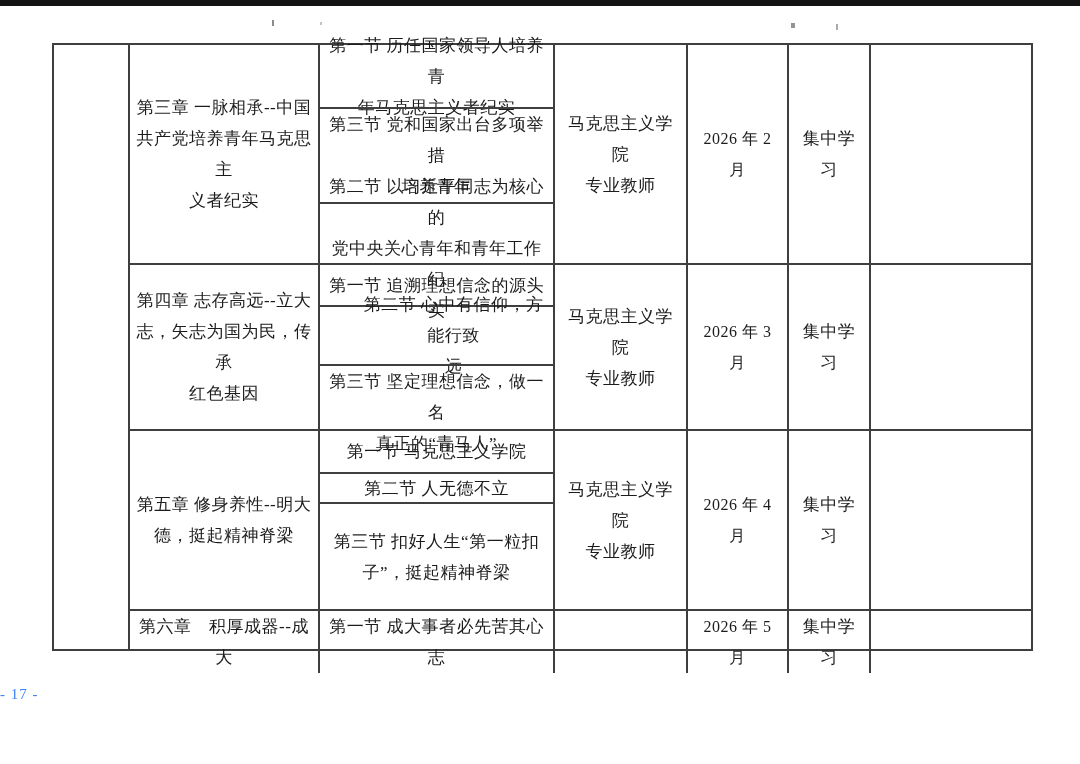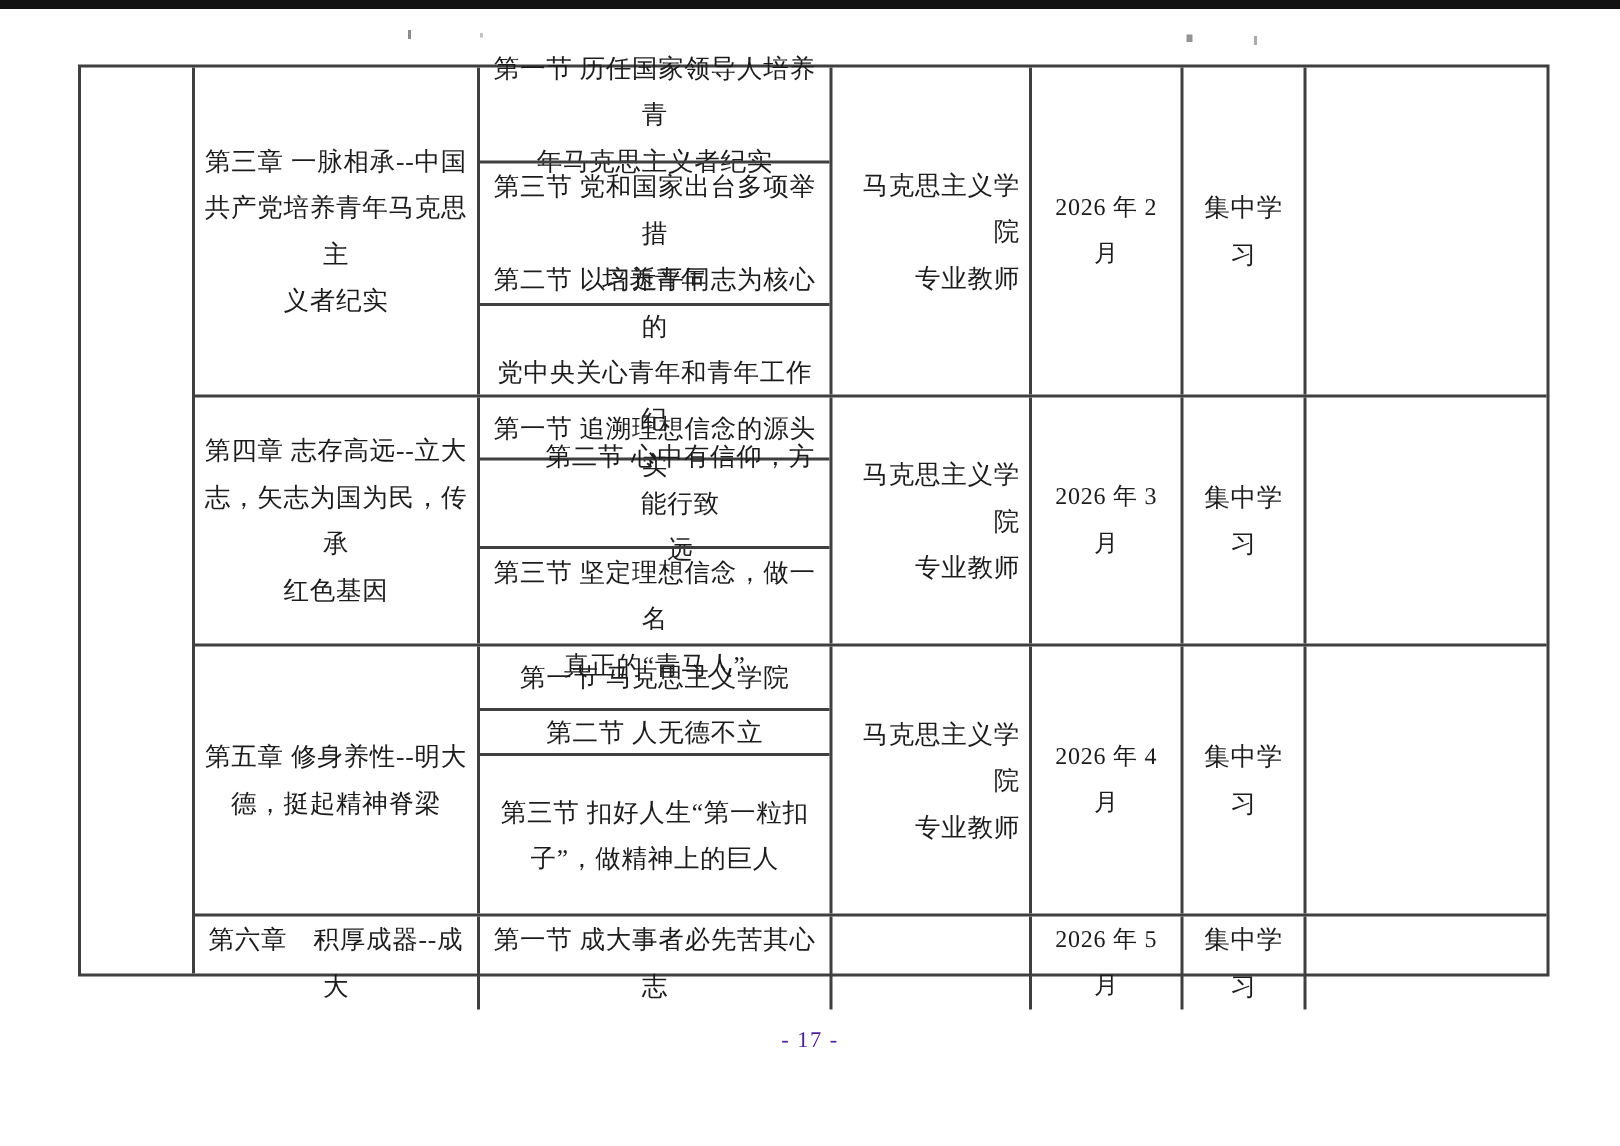--- a/index.html
+++ b/index.html
@@ -68,31 +68,30 @@
   .a2{height:90px;flex:0 0 90px;}
   .a3{flex:1;}
   .b1{height:40px;flex:0 0 40px;}
   .b2{height:59px;flex:0 0 59px;padding-left:40px;}
   .b3{flex:1;}
   .c1{height:41px;flex:0 0 41px;}
   .c2{height:30px;flex:0 0 30px;}
   .c3{flex:1;}
   .d1{flex:1;}
 
-  .instructor{width:133px;flex:0 0 133px;border-right:2px solid var(--line);text-align:right;}
+  .instructor{width:133px;flex:0 0 133px;border-right:2px solid var(--line);}
   .date{width:101px;flex:0 0 101px;border-right:2px solid var(--line);font-size:16px;}
   .method{width:82px;flex:0 0 82px;border-right:2px solid var(--line);}
   .remark{flex:1;}
 
   .footer{
     position:absolute;left:0;top:686px;width:1080px;
-    text-align:center;
     font-size:15px;
     letter-spacing:1px;
-    color:#4c1d95;
+    color:#3b82f6;
   }
 </style>
 </head>
 <body>
 
 <div class="page">
   <div class="scan-bar"></div>
   <div class="speck s1"></div>
   <div class="speck s2"></div>
   <div class="speck s3"></div>
@@ -141,21 +140,21 @@
         <div class="cell remark"></div>
       </div>
 
       <div class="block blockC">
         <div class="cell chapter">第五章 修身养性--明大
 德，挺起精神脊梁</div>
         <div class="sections">
           <div class="cell srow c1">第一节 马克思主义学院</div>
           <div class="cell srow c2">第二节 人无德不立</div>
           <div class="cell srow c3">第三节 扣好人生“第一粒扣
-子”，做精神上的巨人</div>
+子”，挺起精神脊梁</div>
         </div>
         <div class="cell instructor">马克思主义学院
 专业教师</div>
         <div class="cell date">2026 年 4 月</div>
         <div class="cell method">集中学习</div>
         <div class="cell remark"></div>
       </div>
 
       <div class="block blockD">
         <div class="cell chapter">第六章　积厚成器--成大</div>

